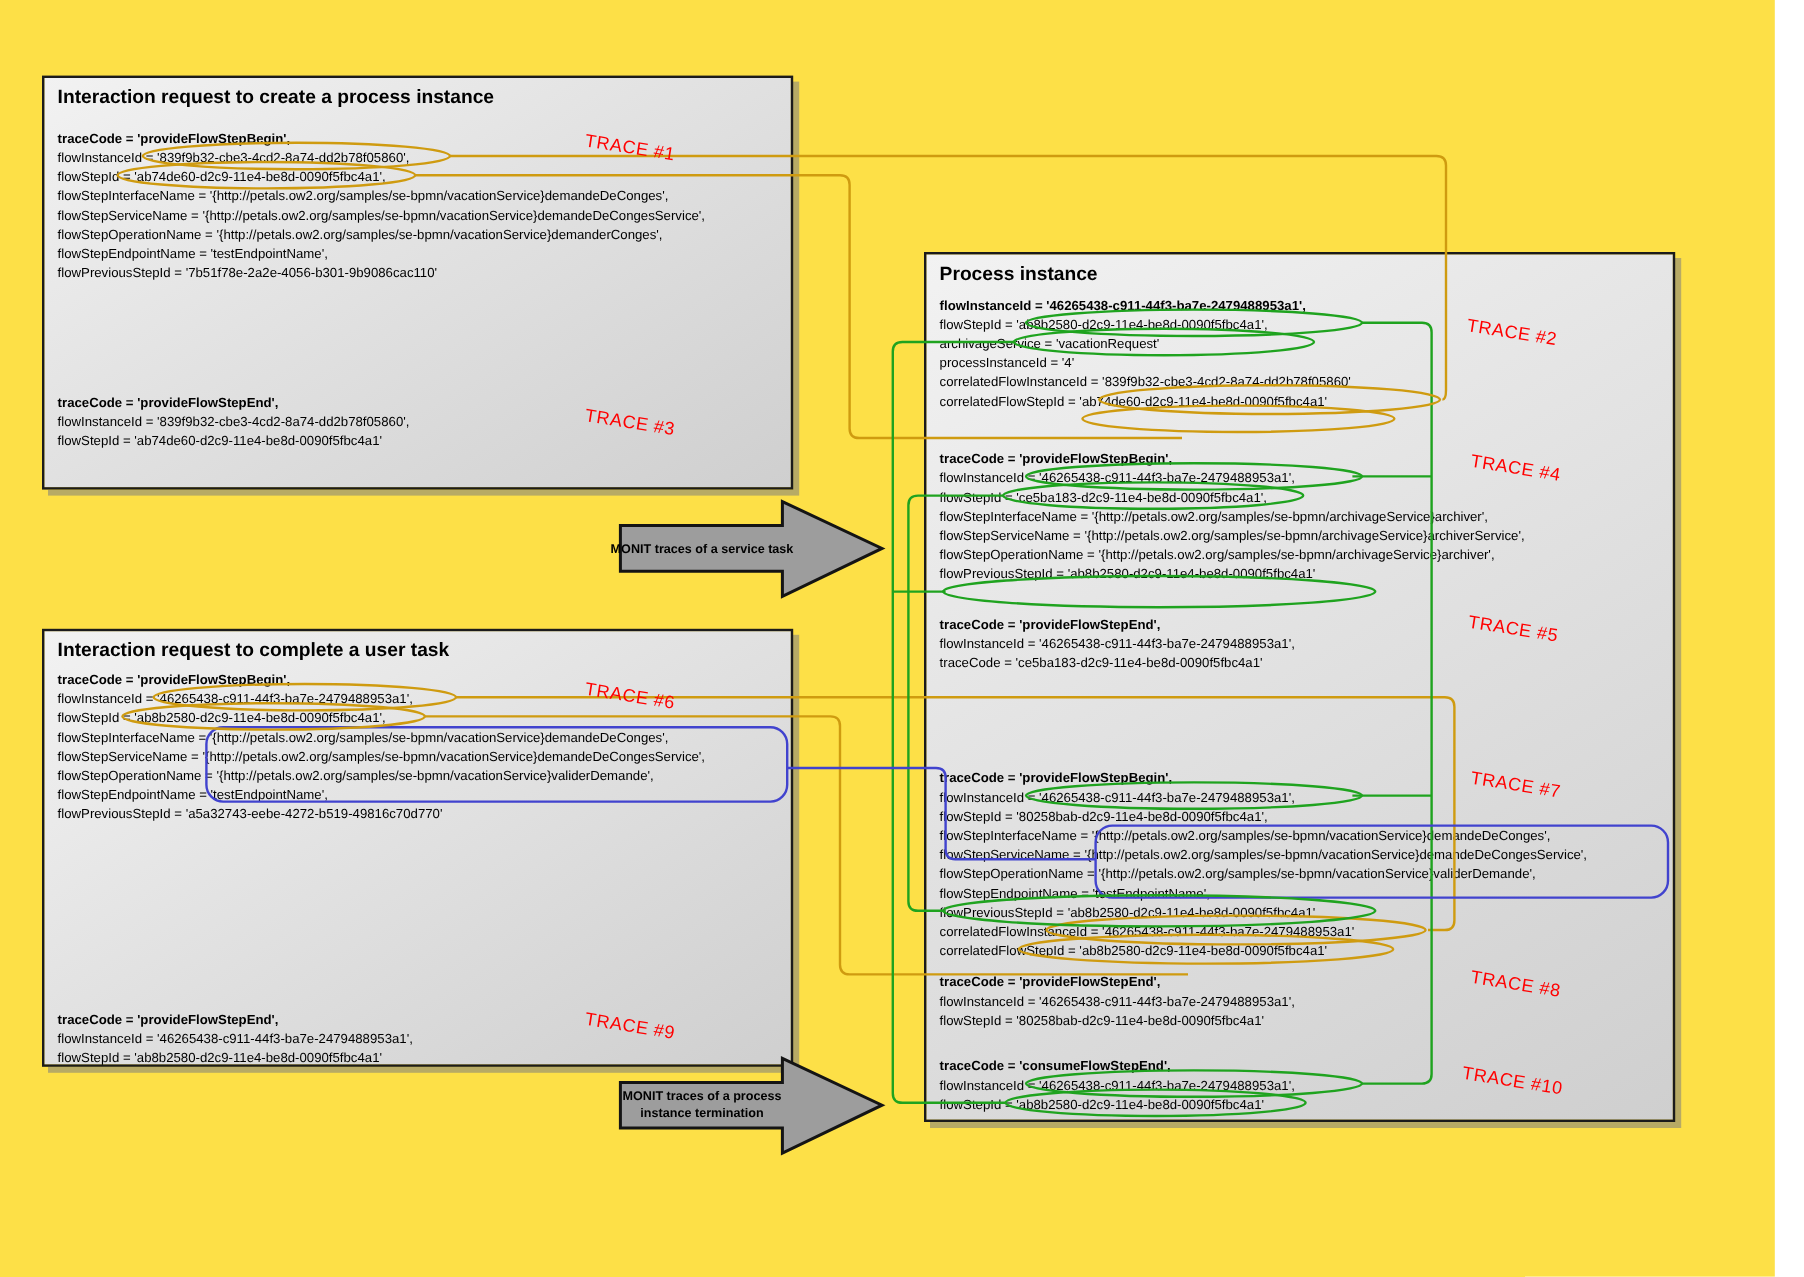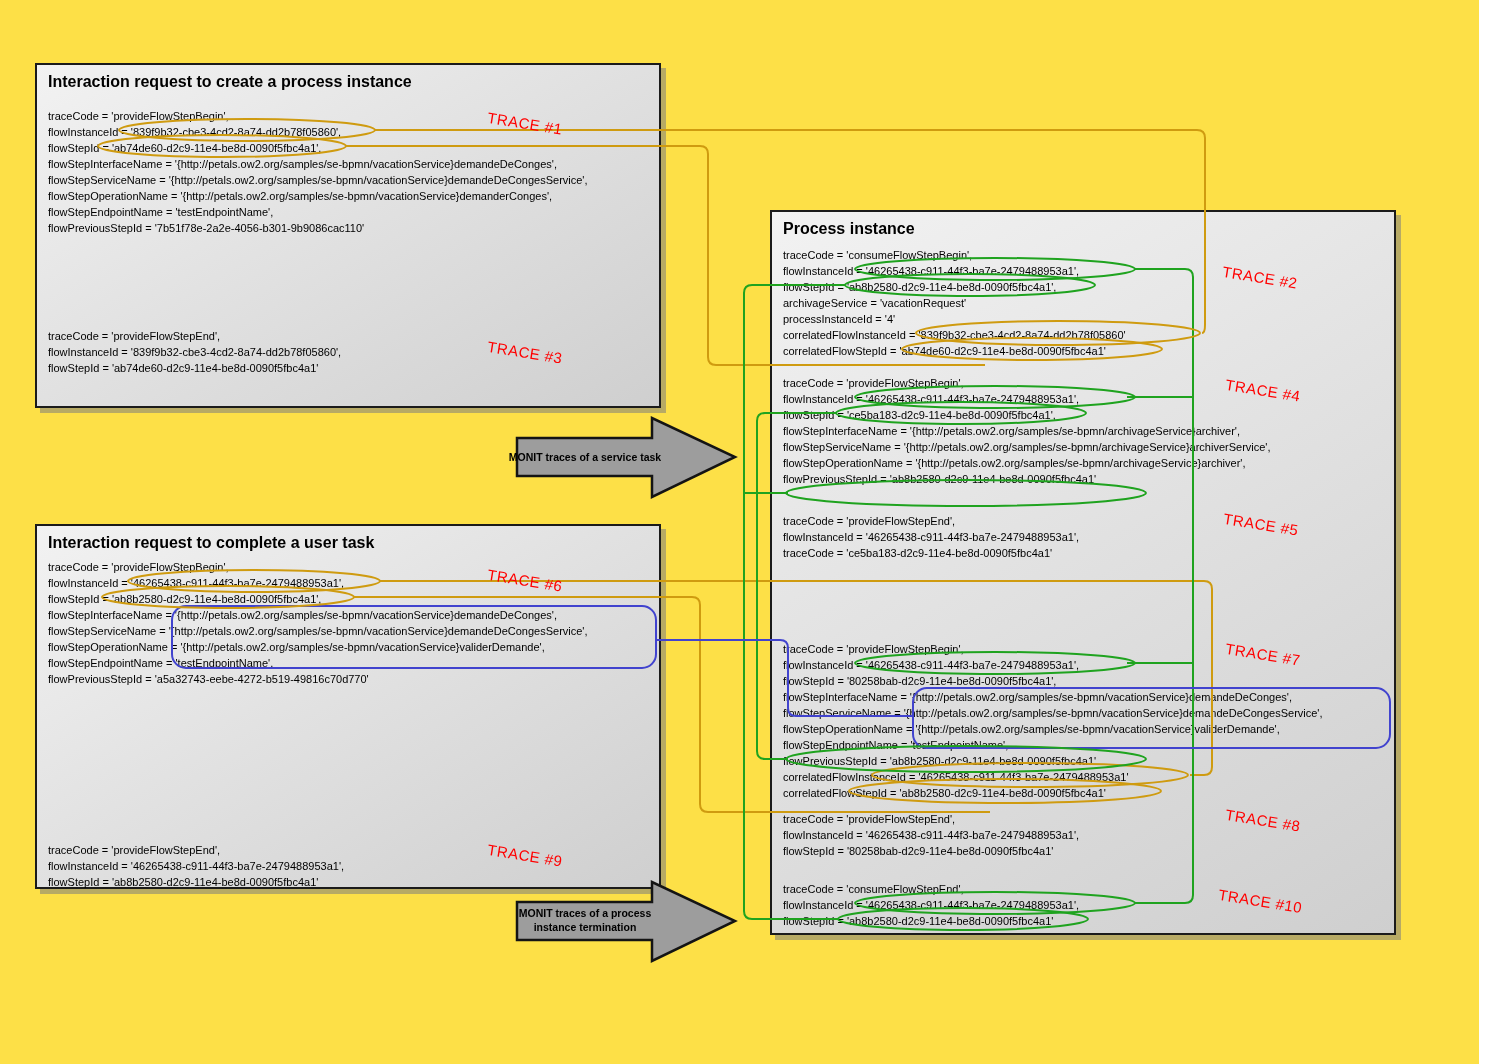--- a/index.html
+++ b/index.html
@@ -4,21 +4,21 @@
 <style>
   html,body { margin:0; padding:0; background:#ffffff; }
   .stage { position:relative; width:1479px; height:1064px; background:#fde047;
            font-family:"Liberation Sans", sans-serif; color:#000; overflow:hidden; }
 
   .box { position:absolute; background:linear-gradient(150deg,#f2f2f2 0%,#e2e2e2 45%,#cfcfcf 100%);
          border:2px solid #1b1b1b; box-shadow:5px 5px 0 rgba(125,125,125,.55); z-index:1; }
   .box h2 { position:absolute; top:8px; left:11px; margin:0; font-size:16px; font-weight:bold; white-space:nowrap; }
   .sect { position:absolute; left:11px; right:6px; }
   .row  { height:16px; line-height:16px; font-size:11px; white-space:nowrap; }
-  .row:first-child { font-weight:normal; }
+  .row:first-child { font-weight:bold; }
 
   svg.overlay { position:absolute; left:0; top:0; z-index:2; pointer-events:none; }
   .ln-o { fill:none; stroke:var(--highlight-orange,#cf9b10); stroke-width:2; }
   .ln-g { fill:none; stroke:var(--highlight-green,#1fa31f); stroke-width:2; }
   .ln-b { fill:none; stroke:var(--highlight-blue,#4143ce); stroke-width:2; }
   .arrow-shape { fill:#9d9d9d; stroke:#141414; stroke-width:2.5; stroke-linejoin:miter; }
   .arrow-text { font-family:"Liberation Sans",sans-serif; font-size:10.5px; font-weight:bold; fill:#000;
                 text-anchor:middle; }
 
   .trace { position:absolute; z-index:3; color:var(--trace-red,#ff0000); font-size:15px;
@@ -63,21 +63,20 @@
     <div class="sect" style="top:316px">
         <div class="row">traceCode = 'provideFlowStepEnd',</div>
         <div class="row">flowInstanceId = '46265438-c911-44f3-ba7e-2479488953a1',</div>
         <div class="row">flowStepId = 'ab8b2580-d2c9-11e4-be8d-0090f5fbc4a1'</div>
       </div>
   </section>
 
   <section class="box" style="left:770px; top:210px; width:622px; height:721px;">
     <h2>Process instance</h2>
     <div class="sect" style="top:35px">
-        <div class="row">traceCode = 'consumeFlowStepBegin',</div>
         <div class="row">flowInstanceId = '46265438-c911-44f3-ba7e-2479488953a1',</div>
         <div class="row">flowStepId = 'ab8b2580-d2c9-11e4-be8d-0090f5fbc4a1',</div>
         <div class="row">archivageService = 'vacationRequest'</div>
         <div class="row">processInstanceId = '4'</div>
         <div class="row">correlatedFlowInstanceId = '839f9b32-cbe3-4cd2-8a74-dd2b78f05860'</div>
         <div class="row">correlatedFlowStepId = 'ab74de60-d2c9-11e4-be8d-0090f5fbc4a1'</div>
       </div>
     <div class="sect" style="top:163px">
         <div class="row">traceCode = 'provideFlowStepBegin',</div>
         <div class="row">flowInstanceId = '46265438-c911-44f3-ba7e-2479488953a1',</div>

